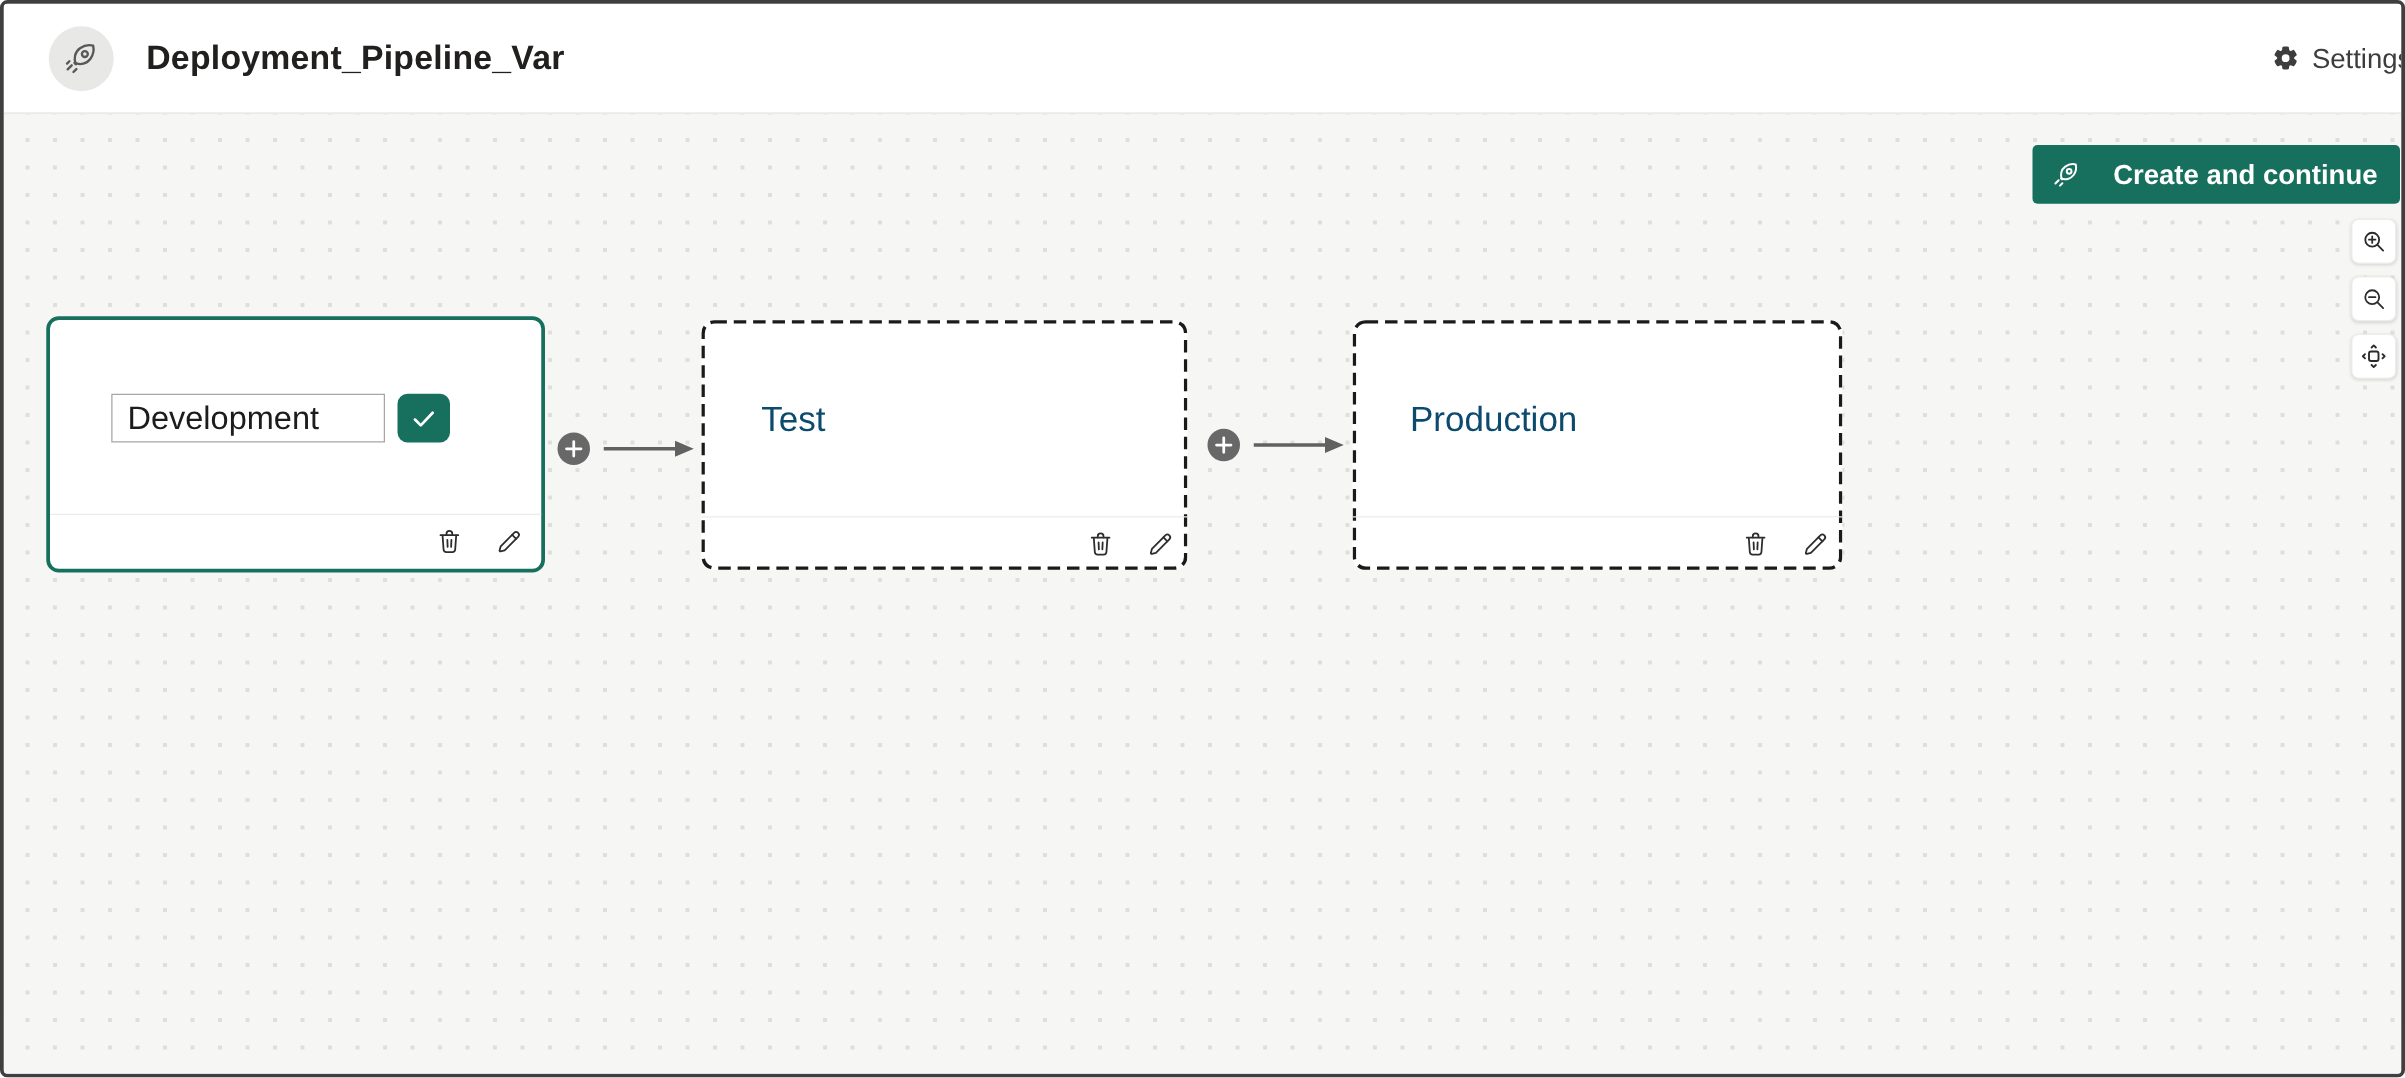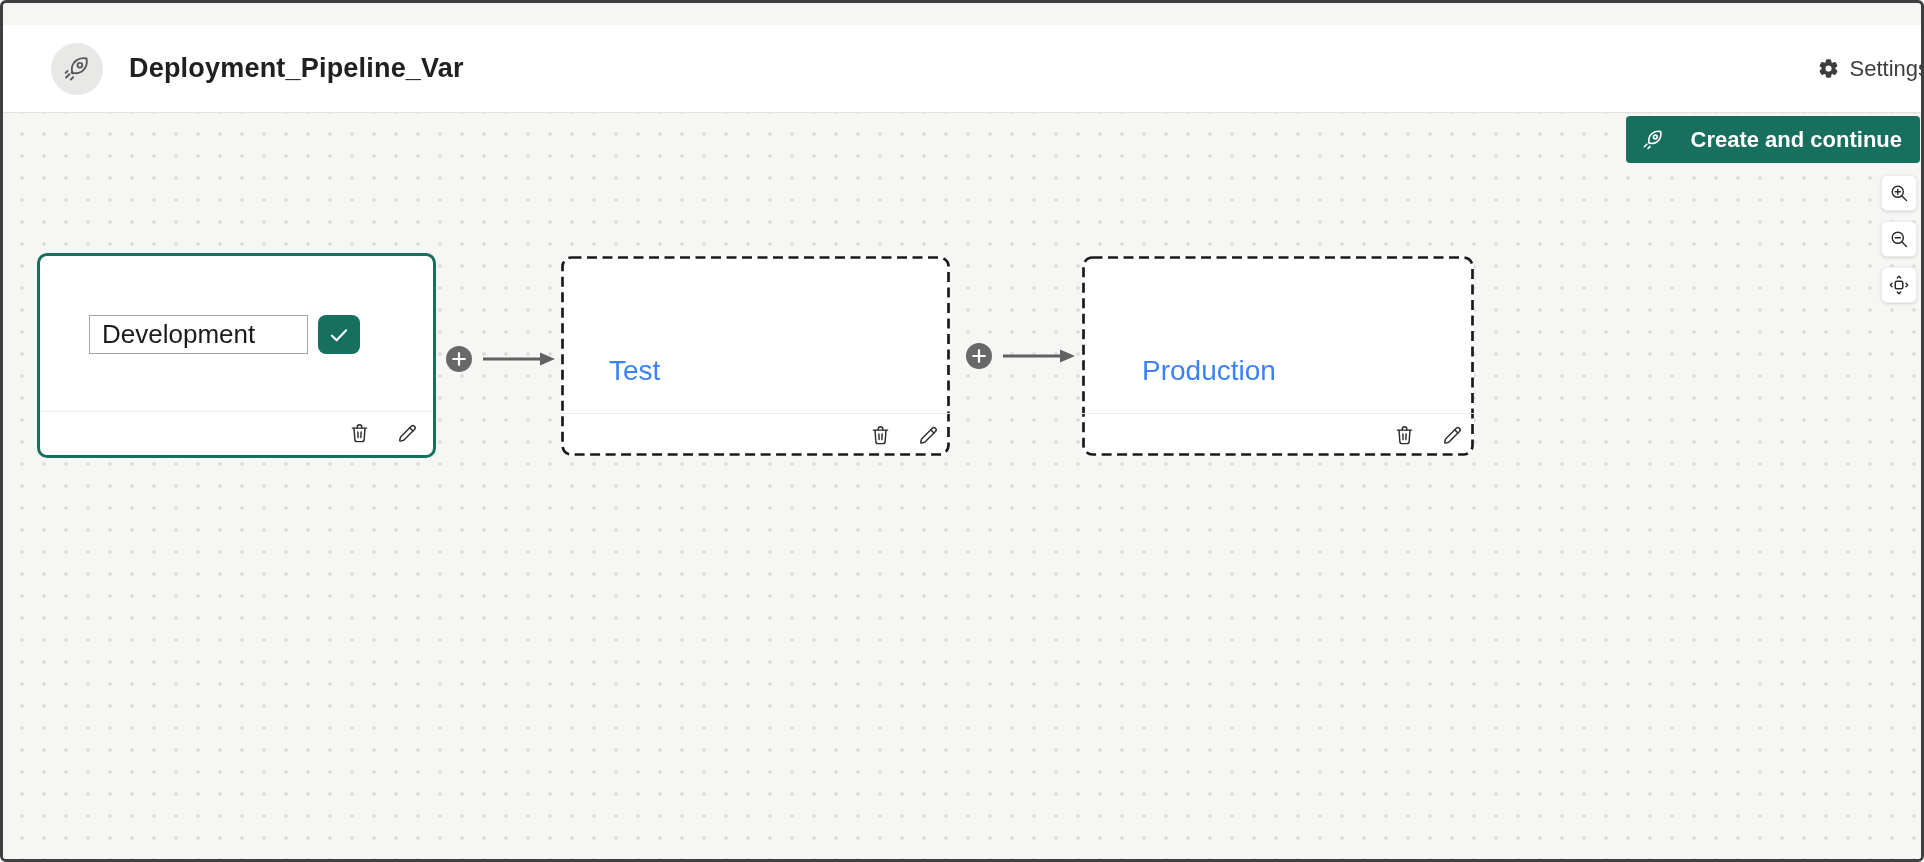--- a/index.html
+++ b/index.html
@@ -14,23 +14,22 @@
     overflow:hidden;
     background:var(--canvas-bg,#f6f6f4);
   }
 
   
   .header {
     position:absolute; left:0; top:0; right:0; height:88px;
     background:var(--header-bg,#ffffff);
     border-bottom:1px solid #e2e2e0;
     display:flex; align-items:center;
-    padding-left:48px;
+    padding-left:36px;
     z-index:5;
-    margin-top:22px;
   }
   .avatar {
     width:52px; height:52px; border-radius:50%;
     background:#e8e8e7;
     display:flex; align-items:center; justify-content:center;
     flex:0 0 auto;
   }
   .page-title {
     margin-left:26px;
     font-size:27px; font-weight:700; color:#21201f;
@@ -84,21 +83,21 @@
     background:#ffffff;
     border-radius:10px;
   }
   .stage-card.selected {
     border:3.5px solid var(--accent-teal,#17705e);
   }
   .dash-svg { position:absolute; left:0; top:0; pointer-events:none; }
 
   .stage-label {
     position:absolute; left:48px; top:64px;
-    font-size:28px; color:#3b82f6;margin-top:35px;
+    font-size:28px; color:#0c4a6e;
   }
   .card-footer {
     position:absolute; left:0; right:0; bottom:0; height:44px;
     border-top:1px solid #ececeb;
     display:flex; align-items:center; justify-content:flex-end;
     gap:21px; padding:0 14px 0 0;
   }
   .stage-card:not(.selected) .card-footer { height:43px; padding-right:10px; }
   .icon-btn {
     width:26px; height:26px;
@@ -267,21 +266,21 @@
     </button>
     <svg class="arrow" style="left:998px; top:256px;" width="76" height="18" viewBox="0 0 76 18">
       <line x1="2" y1="9" x2="60" y2="9" stroke="#616161" stroke-width="2.8"></line>
       <path d="M59 2.6 74 9 59 15.4z" fill="#616161"></path>
     </svg>
 
     <div class="stage-card" style="left:1079px; top:165px; width:392px; height:200px;">
       <svg class="dash-svg" width="392" height="200">
         <rect x="1.5" y="1.5" width="389" height="197" rx="9" fill="none" stroke="#1a1a1a" stroke-width="2.7" stroke-dasharray="10 5.5"></rect>
       </svg>
-      <div class="stage-label" style="left:60px;">Production</div>
+      <div class="stage-label" style="left:46px;">Production</div>
       <div class="card-footer">
         <button class="icon-btn">
           <svg width="23" height="23" viewBox="0 0 24 24" fill="none" stroke="currentColor" stroke-width="1.5" stroke-linecap="round" stroke-linejoin="round">
             <path d="M4.6 6.4h14.8"></path>
             <path d="M9.6 6.2V5.3a2.4 2.4 0 0 1 4.8 0v.9"></path>
             <path d="M6.3 6.6l.85 11.8a2.3 2.3 0 0 0 2.3 2.1h5.1a2.3 2.3 0 0 0 2.3-2.1l.85-11.8"></path>
             <path d="M10.3 10.3l.25 5.9 M13.7 10.3l-.25 5.9"></path>
           </svg>
         </button>
         <button class="icon-btn">

